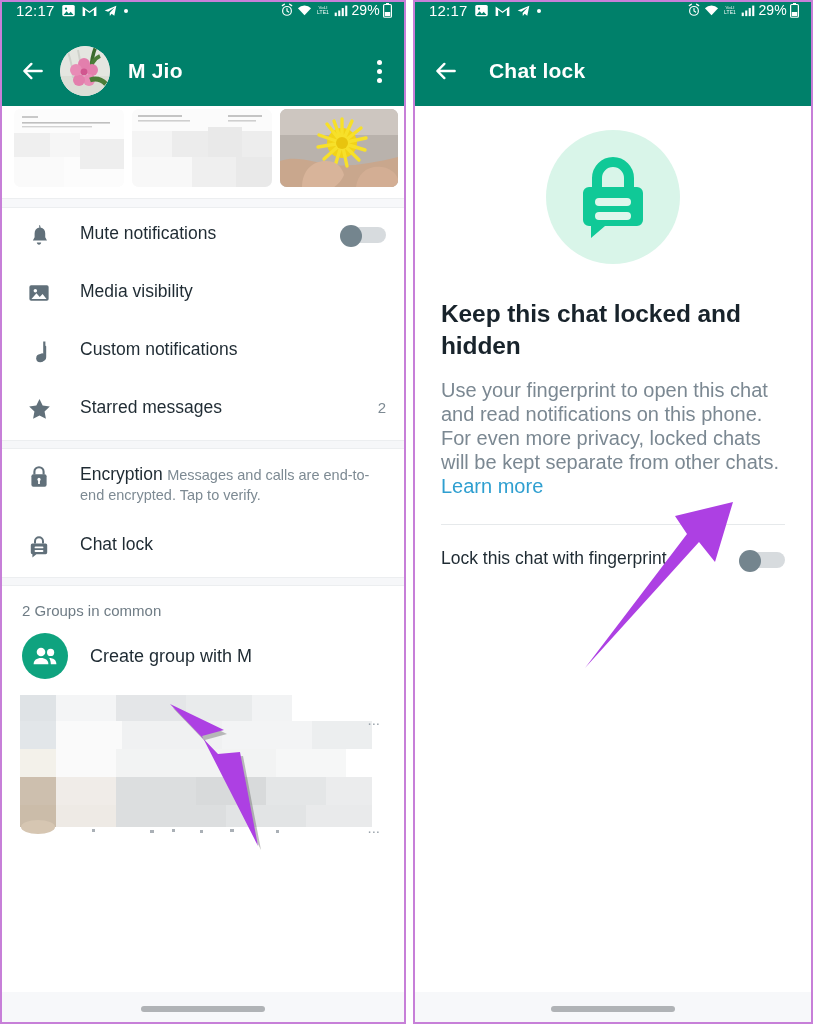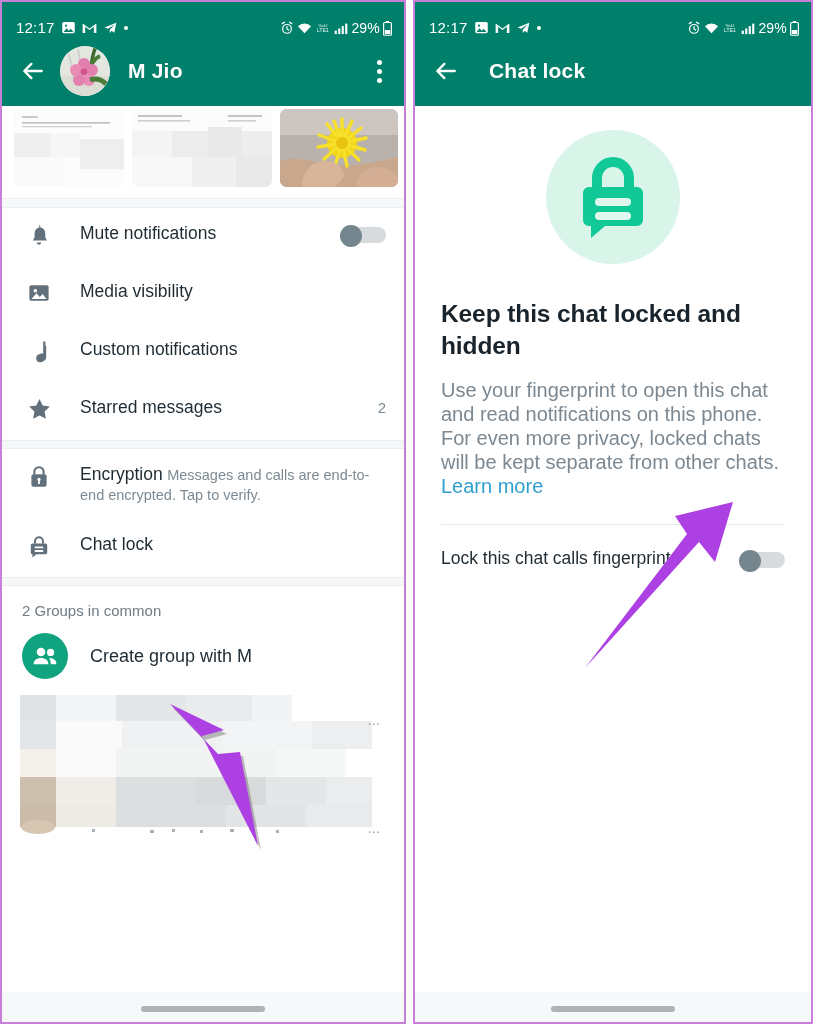--- a/index.html
+++ b/index.html
@@ -28,21 +28,21 @@
   }
   .panel-left  { width: 406px; }
   .panel-right { width: 400px; }
 
   
   .statusbar {
     height: 34px;
     background: #00806a;
     color: #ffffff;
     display: flex;
-    align-items: flex-end;
+    align-items: flex-start;
     padding: 0 12px 0 14px;
     font-size: 14px;
     letter-spacing: .2px;
   }
   .sb-left { display: flex; align-items: center; gap: 6px; }
   .sb-time { font-size: 15px; font-weight: 400; }
   .sb-spacer { flex: 1; }
   .sb-right { display: flex; align-items: center; gap: 3px; }
   .sb-ico { display: inline-flex; align-items: center; }
   .sb-batt { font-size: 14px; }
@@ -624,21 +624,21 @@
 
       <div class="hero-title">Keep this chat locked and hidden</div>
 
       <div class="hero-body">
         <span>Use your fingerprint to open this chat and read notifications on this phone. For even more privacy, locked chats will be kept separate from other chats. </span><span class="learn-more">Learn more</span>
       </div>
 
       <div class="hr"></div>
 
       <div class="lock-row">
-        <span class="label">Lock this chat calls fingerprint</span>
+        <span class="label">Lock this chat with fingerprint</span>
         <span class="switch">
           <span class="track"></span>
           <span class="knob"></span>
         </span>
       </div>
 
       <svg class="arrow" style="left:150px; top:390px;" width="200" height="200" viewBox="0 0 200 200">
         <path d="M168 6 L150 66 L134 46 L20 172 L122 38 L110 20 Z" fill="#ad40e3"></path>
       </svg>
 

